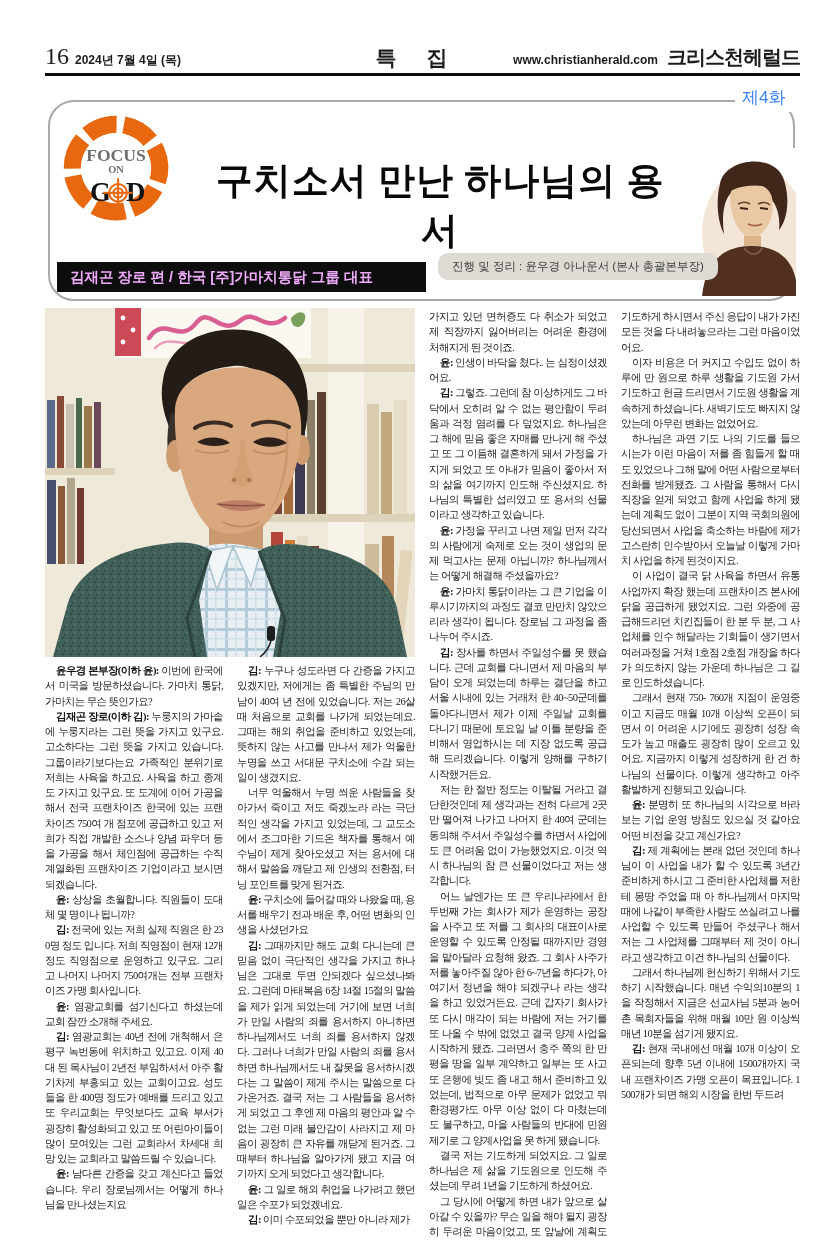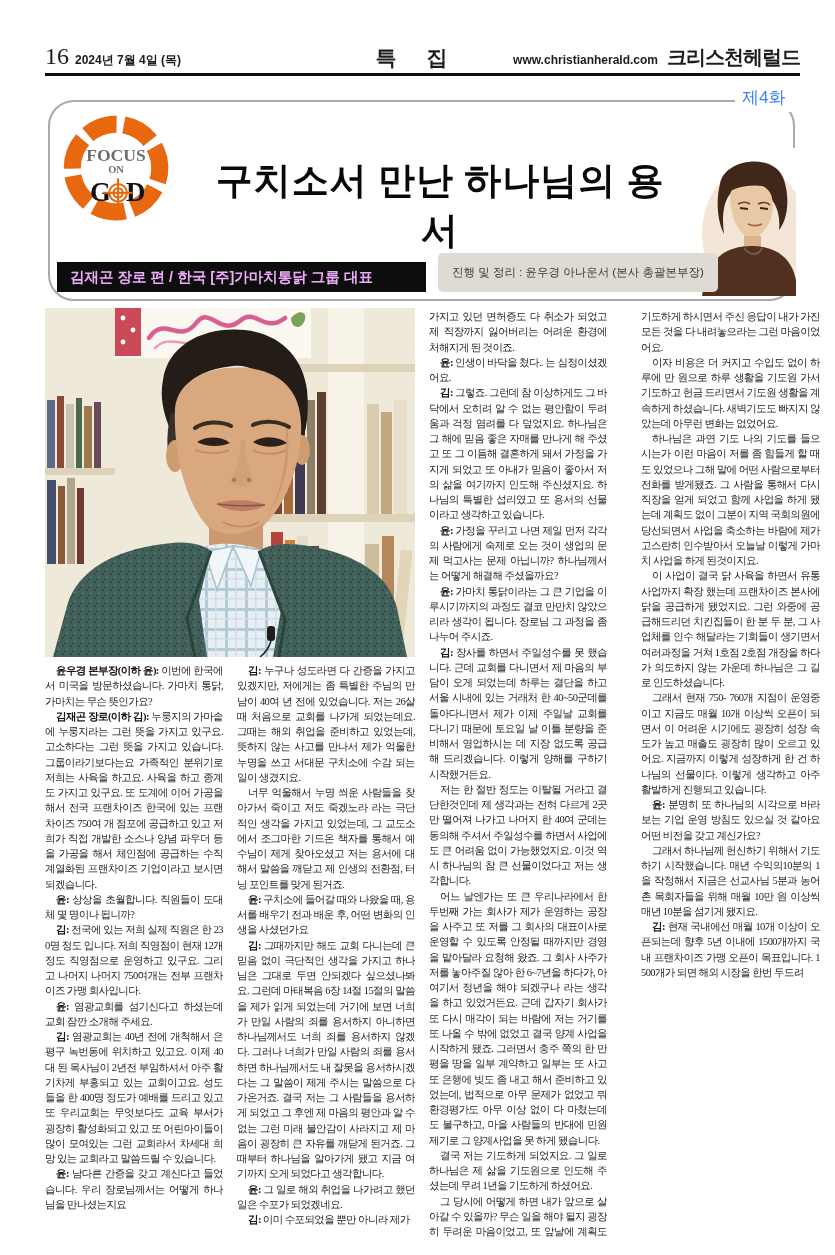--- a/index.html
+++ b/index.html
@@ -16,38 +16,38 @@
   .pmast{font-size:20px;font-weight:700;font-family:"Liberation Sans",sans-serif;letter-spacing:-1px;}
   .toprule{position:absolute;left:45px;right:35px;top:73px;height:3px;background:#0d0d0d;}
   
   .fbox{position:absolute;left:48px;top:100px;width:743px;height:197px;
         border:2px solid #a9a9a9;border-radius:26px;background:#fff;}
   .episode{position:absolute;left:735px;top:84px;background:#fff;padding:0 7px;height:28px;line-height:28px;
            font-size:17px;font-weight:400;font-family:"Liberation Sans",sans-serif;color:#3b82f6;z-index:4;}
   .logo{position:absolute;left:58px;top:110px;width:116px;height:116px;z-index:3;}
   .ftitle{position:absolute;left:200px;top:156px;width:480px;text-align:center;z-index:3;
           font-size:37px;font-weight:700;letter-spacing:1px;color:#090909;}
-  .credit{position:absolute;left:438px;top:253px;height:23px;line-height:23px;padding:8px 14px;z-index:3;
-          background:#dedbd5;border-radius:5px;font-size:11.5px;color:#3a3a3a;
+  .credit{position:absolute;left:438px;top:253px;height:23px;line-height:23px;padding:2px 14px;z-index:3;
+          background:#dedbd5;border-radius:10px;font-size:11.5px;color:#3a3a3a;
           font-family:"Liberation Sans",sans-serif;white-space:nowrap;}
   .byline{position:absolute;left:57px;top:262px;width:369px;height:30px;line-height:30px;z-index:4;
           background:#0d0d0d;color:#f0abfc;font-size:14.5px;font-weight:700;
           font-family:"Liberation Sans",sans-serif;padding-left:13px;box-sizing:border-box;white-space:nowrap;}
   .wphoto{position:absolute;left:696px;top:148px;width:100px;height:148px;z-index:2;}
   
   .mphoto{position:absolute;left:45px;top:308px;width:370px;height:349px;}
   .col{position:absolute;width:178px;font-size:10.5px;line-height:15.25px;letter-spacing:-0.6px;
        text-align:justify;word-break:break-all;overflow:hidden;color:#222;}
   .col p{margin:0;text-indent:11px;}
   .col p.cont{text-indent:0;}
   .col b.lead{font-weight:700;color:#111;}
   #col1{left:45px;top:663px;height:575px;}
   #col2{left:237px;top:663px;height:575px;}
   #col3{left:429px;top:309px;height:931px;}
-  #col4{left:621px;top:309px;height:931px;width:179px;margin-left:20px;}
+  #col4{left:621px;top:309px;height:931px;width:179px;}
 </style>
 </head>
 <body>
 
 <div class="page">
 
   <div class="ph-left">
     <span class="pgnum">16</span><span class="pdate">2024년 7월 4일 (목)</span>
   </div>
   <div class="psection">특 집</div>
@@ -227,17 +227,18 @@
       <p>결국 저는 기도하게 되었지요. 그 일로 하나님은 제 삶을 기도원으로 인도해 주셨는데 무려 1년을 기도하게 하셨어요.</p>
       <p>그 당시에 어떻게 하면 내가 앞으로 살아갈 수 있을까? 무슨 일을 해야 될지 굉장히 두려운 마음이었고, 또 앞날에 계획도 없이 일이 막히니 굉장히 힘들었는데 1년을</p>
     </div>
   <div class="col" id="col4">
       <p class="cont">기도하게 하시면서 주신 응답이 내가 가진 모든 것을 다 내려놓으라는 그런 마음이었어요.</p>
       <p>이자 비용은 더 커지고 수입도 없이 하루에 만 원으로 하루 생활을 기도원 가서 기도하고 헌금 드리면서 기도원 생활을 계속하게 하셨습니다. 새벽기도도 빠지지 않았는데 아무런 변화는 없었어요.</p>
       <p>하나님은 과연 기도 나의 기도를 들으시는가 이런 마음이 저를 좀 힘들게 할 때도 있었으나 그해 말에 어떤 사람으로부터 전화를 받게됐죠. 그 사람을 통해서 다시 직장을 얻게 되었고 함께 사업을 하게 됐는데 계획도 없이 그분이 지역 국회의원에 당선되면서 사업을 축소하는 바람에 제가 고스란히 인수받아서 오늘날 이렇게 가마치 사업을 하게 된것이지요.</p>
       <p>이 사업이 결국 닭 사육을 하면서 유통사업까지 확장 했는데 프랜차이즈 본사에 닭을 공급하게 됐었지요. 그런 와중에 공급해드리던 치킨집들이 한 분 두 분, 그 사업체를 인수 해달라는 기회들이 생기면서 여러과정을 거쳐 1호점 2호점 개장을 하다가 의도하지 않는 가운데 하나님은 그 길로 인도하셨습니다.</p>
       <p>그래서 현재 750- 760개 지점이 운영중이고 지금도 매월 10개 이상씩 오픈이 되면서 이 어려운 시기에도 굉장히 성장 속도가 높고 매출도 굉장히 많이 오르고 있어요. 지금까지 이렇게 성장하게 한 건 하나님의 선물이다. 이렇게 생각하고 아주 활발하게 진행되고 있습니다.</p>
       <p><b class="lead">윤: </b>분명히 또 하나님의 시각으로 바라보는 기업 운영 방침도 있으실 것 같아요 어떤 비전을 갖고 계신가요?</p>
+      <p><b class="lead">김: </b>제 계획에는 본래 없던 것인데 하나님이 이 사업을 내가 할 수 있도록 3년간 준비하게 하시고 그 준비한 사업체를 저한테 몽땅 주었을 때 아 하나님께서 마지막 때에 나같이 부족한 사람도 쓰실려고 나를 사업할 수 있도록 만들어 주셨구나 해서 저는 그 사업체를 그때부터 제 것이 아니라고 생각하고 이건 하나님의 선물이다.</p>
       <p>그래서 하나님께 헌신하기 위해서 기도하기 시작했습니다. 매년 수익의10분의 1을 작정해서 지금은 선교사님 5분과 농어촌 목회자들을 위해 매월 10만 원 이상씩 매년 10분을 섬기게 됐지요.</p>
       <p><b class="lead">김: </b>현재 국내에선 매월 10개 이상이 오픈되는데 향후 5년 이내에 1500개까지 국내 프랜차이즈 가맹 오픈이 목표입니다. 1500개가 되면 해외 시장을 한번 두드려</p>
     </div>
 
 </div>
 
 </body></html>

